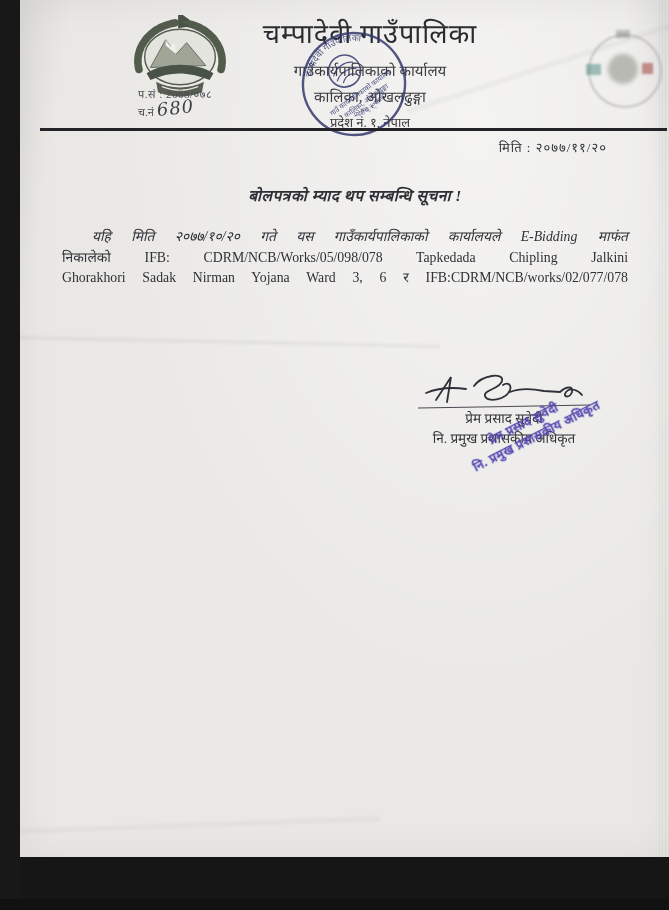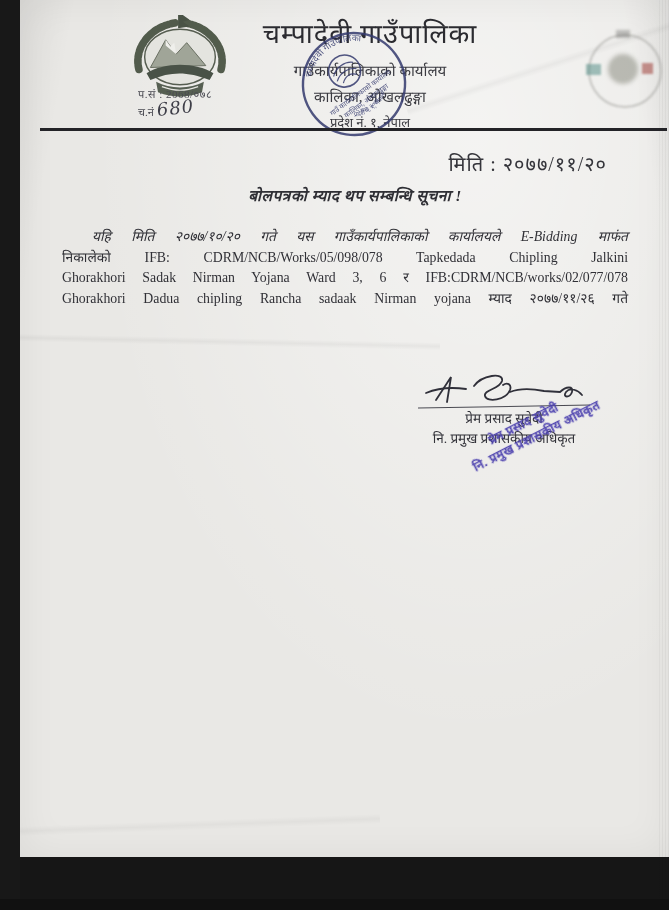--- a/index.html
+++ b/index.html
@@ -57,21 +57,21 @@
   .seal-chip-teal{position:absolute;left:0px;top:34px;width:15px;height:11px;
     background:rgba(55,125,115,.45);filter:blur(1px);}
   .seal-chip-red{position:absolute;left:56px;top:33px;width:11px;height:11px;
     background:rgba(150,45,40,.5);filter:blur(1px);}
   .seal-speck{position:absolute;left:30px;top:0px;width:14px;height:8px;
     background:rgba(90,90,85,.35);filter:blur(1.5px);}
 
   .divider{position:absolute;left:20px;top:128px;width:627px;height:3px;background:#232327;}
 
   
-  .date-line{position:absolute;left:377px;top:150px;width:210px;font-size:20px;color:#35353b;
+  .date-line{position:absolute;left:377px;top:138px;width:210px;font-size:13px;color:#35353b;
     letter-spacing:1px;text-align:right;}
   .subject{position:absolute;left:120px;top:184px;width:430px;text-align:center;
     font-size:15.5px;font-weight:bold;color:#2f2f35;letter-spacing:.5px;font-style:italic;}
   .para{position:absolute;left:42px;top:227px;width:566px;font-size:13.8px;color:#303036;
     line-height:20.5px;}
   .jline{text-align:justify;text-align-last:justify;white-space:normal;}
   .indent{padding-left:30px;font-style:italic;}
 
   
   .sig-scribble{position:absolute;left:400px;top:372px;width:172px;height:36px;}
@@ -157,21 +157,20 @@
 
     <div class="divider"></div>
 
     <div class="date-line">मिति : २०७७/११/२०</div>
     <div class="subject">बोलपत्रको म्याद थप सम्बन्धि सूचना !</div>
 
     <div class="para">
       <div class="jline indent">यहि मिति २०७७/१०/२० गते यस गाउँकार्यपालिकाको कार्यालयले E-Bidding माफंत</div>
       <div class="jline">निकालेको IFB: CDRM/NCB/Works/05/098/078 Tapkedada Chipling Jalkini</div>
       <div class="jline">Ghorakhori Sadak Nirman Yojana Ward 3, 6 र IFB:CDRM/NCB/works/02/077/078</div>
-      <div class="jline">Ghorakhori Dadua chipling Rancha sadaak Nirman yojana म्याद २०७७/११/२६ गते</div>
     </div>
 
     <svg class="sig-scribble" viewBox="0 0 172 36">
       <g fill="none" stroke="#30303a" stroke-width="1.8" stroke-linecap="round">
         <path d="M16,28 L31,5 L27,30"></path>
         <path d="M6,21 C18,16 32,15 46,17"></path>
         <path d="M54,14 C62,3 84,0 82,9 C80,17 63,18 65,24 C67,31 86,28 90,18 C92,12 87,10 83,13"></path>
         <path d="M90,20 C100,16 114,17 124,19 L140,20 C146,14 154,14 152,20 C150,26 142,26 146,20 C150,15 158,18 162,23"></path>
       </g>
     </svg>

